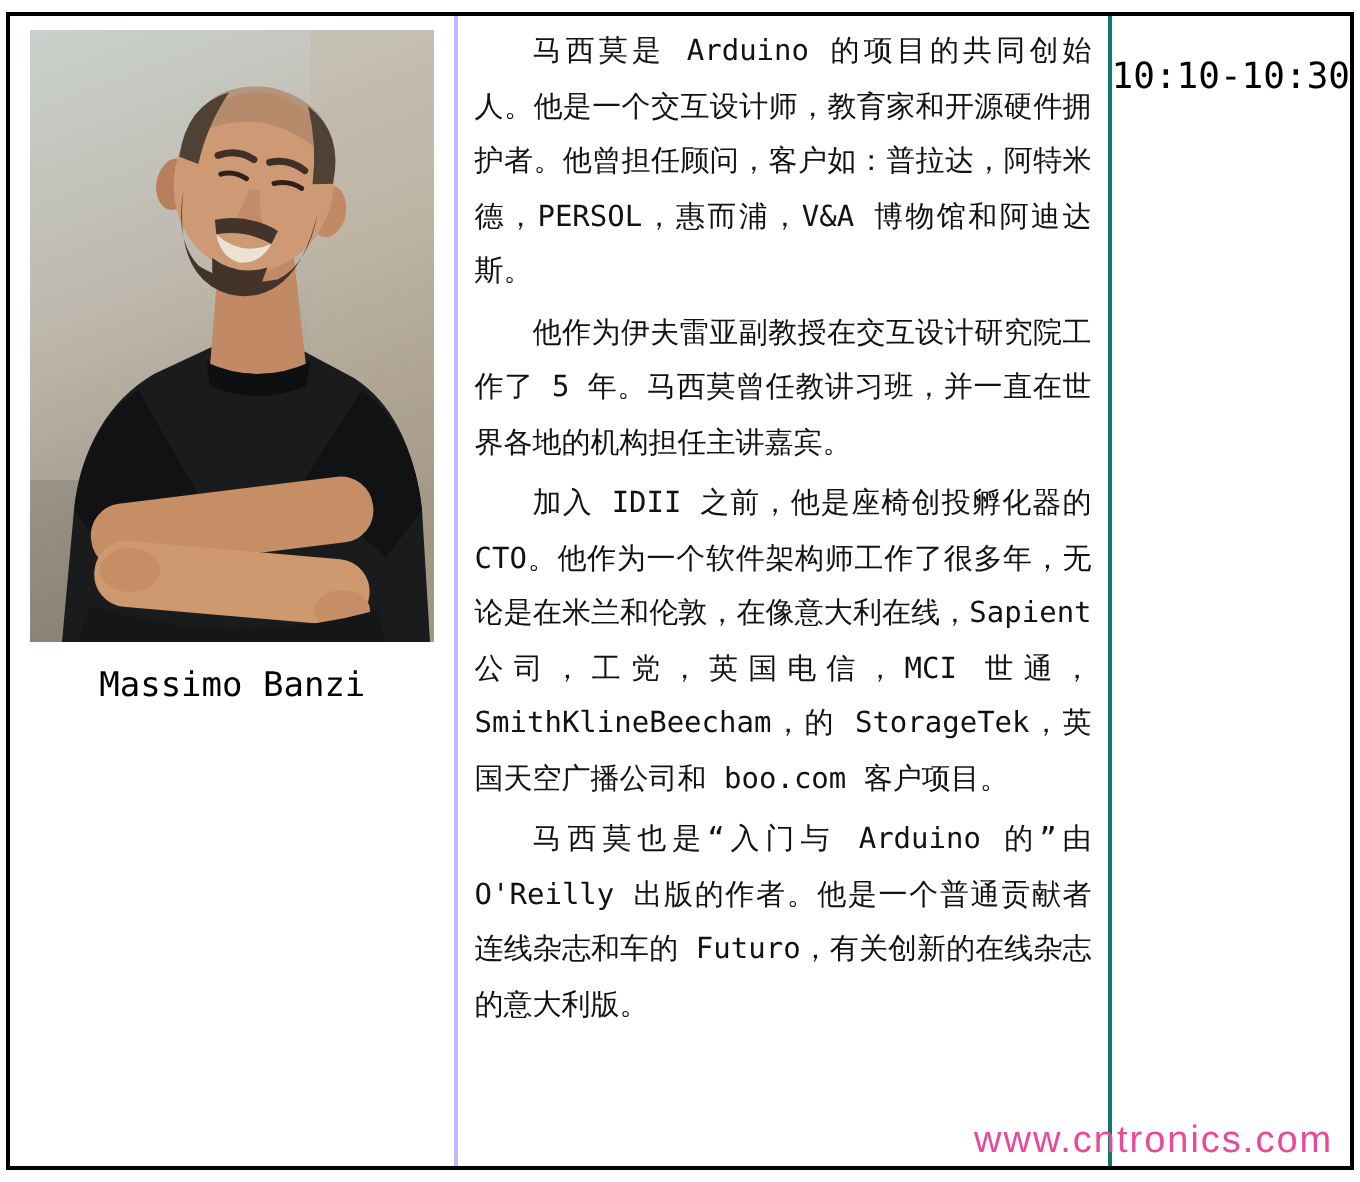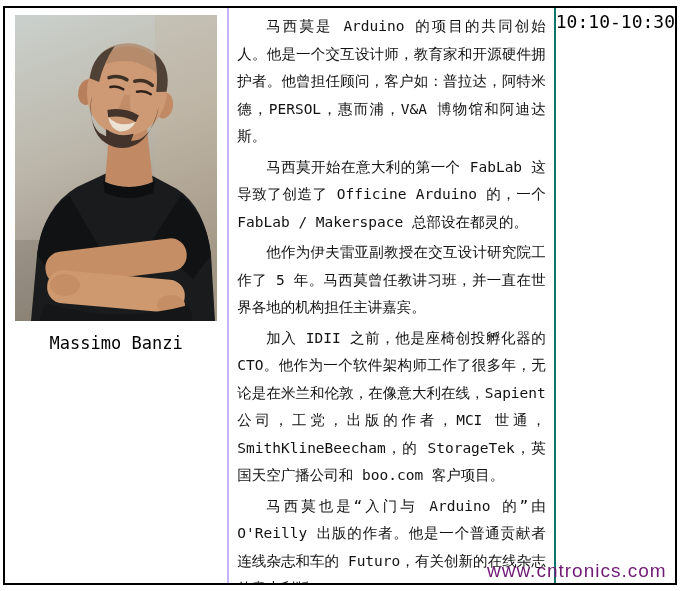--- a/index.html
+++ b/index.html
@@ -17,21 +17,21 @@
   }
   .cell{box-sizing:border-box;height:100%;}
   .cell-photo{
     width:229px;border-right:2px solid #c4b5fd;
     padding-top:7px;display:flex;flex-direction:column;align-items:center;
   }
   .cell-bio{
     width:333px;border-right:2px solid #0f766e;
     padding:5px 8px 0 8px;overflow:hidden;
   }
-  .cell-time{flex:1;padding-top:3px;text-align:right;}
+  .cell-time{flex:1;padding-top:20px;text-align:right;}
 
   .photo-frame{width:202px;height:306px;line-height:0;}
   .photo-frame svg{display:block;}
 
   .speaker-name{
     margin-top:12px;
     font-family:"DejaVu Sans Mono","Liberation Mono",monospace;
     font-size:17px;color:#000;white-space:nowrap;
   }
 
@@ -43,21 +43,21 @@
   }
 
   .session-time{
     font-family:"DejaVu Sans Mono","Liberation Mono",monospace;
     font-size:18px;color:#000;white-space:nowrap;
   }
 
   .watermark{
     position:absolute;left:487px;top:560px;z-index:5;
     font-family:"Liberation Sans",sans-serif;
-    font-size:19px;color:#701a75;letter-spacing:1px;
+    font-size:19px;color:#ec4899;letter-spacing:1px;
     pointer-events:none;
   }
 </style>
 </head>
 <body>
 
 <div class="page">
 
   <div class="bio-table">
 
@@ -109,23 +109,22 @@
             <ellipse cx="156" cy="290" rx="14" ry="10" fill="#c68e64"></ellipse>
           </g>
           <path d="M24,306 L30,288 Q101,310 174,290 L178,306 Z" fill="#141618"></path>
         </svg>
       </div>
       <div class="speaker-name">Massimo Banzi</div>
     </div>
 
     <div class="cell cell-bio">
       <p>马西莫是 Arduino 的项目的共同创始人。他是一个交互设计师，教育家和开源硬件拥护者。他曾担任顾问，客户如：普拉达，阿特米德，PERSOL，惠而浦，V&amp;A 博物馆和阿迪达斯。</p>
-      <p>马西莫开始在意大利的第一个 FabLab 这导致了创造了 Officine Arduino 的，一个 FabLab / Makerspace 总部设在都灵的。</p>
       <p>他作为伊夫雷亚副教授在交互设计研究院工作了 5 年。马西莫曾任教讲习班，并一直在世界各地的机构担任主讲嘉宾。</p>
-      <p>加入 IDII 之前，他是座椅创投孵化器的 CTO。他作为一个软件架构师工作了很多年，无论是在米兰和伦敦，在像意大利在线，Sapient 公司，工党，出版的作者，MCI 世通，SmithKlineBeecham，的 StorageTek，英国天空广播公司和 boo.com 客户项目。</p>
+      <p>加入 IDII 之前，他是座椅创投孵化器的 CTO。他作为一个软件架构师工作了很多年，无论是在米兰和伦敦，在像意大利在线，Sapient 公司，工党，英国电信，MCI 世通，SmithKlineBeecham，的 StorageTek，英国天空广播公司和 boo.com 客户项目。</p>
       <p>马西莫也是“入门与 Arduino 的”由 O'Reilly 出版的作者。他是一个普通贡献者连线杂志和车的 Futuro，有关创新的在线杂志的意大利版。</p>
 
     </div>
 
     <div class="cell cell-time">
       <span class="session-time">10:10-10:30</span>
     </div>
 
   </div>
 

